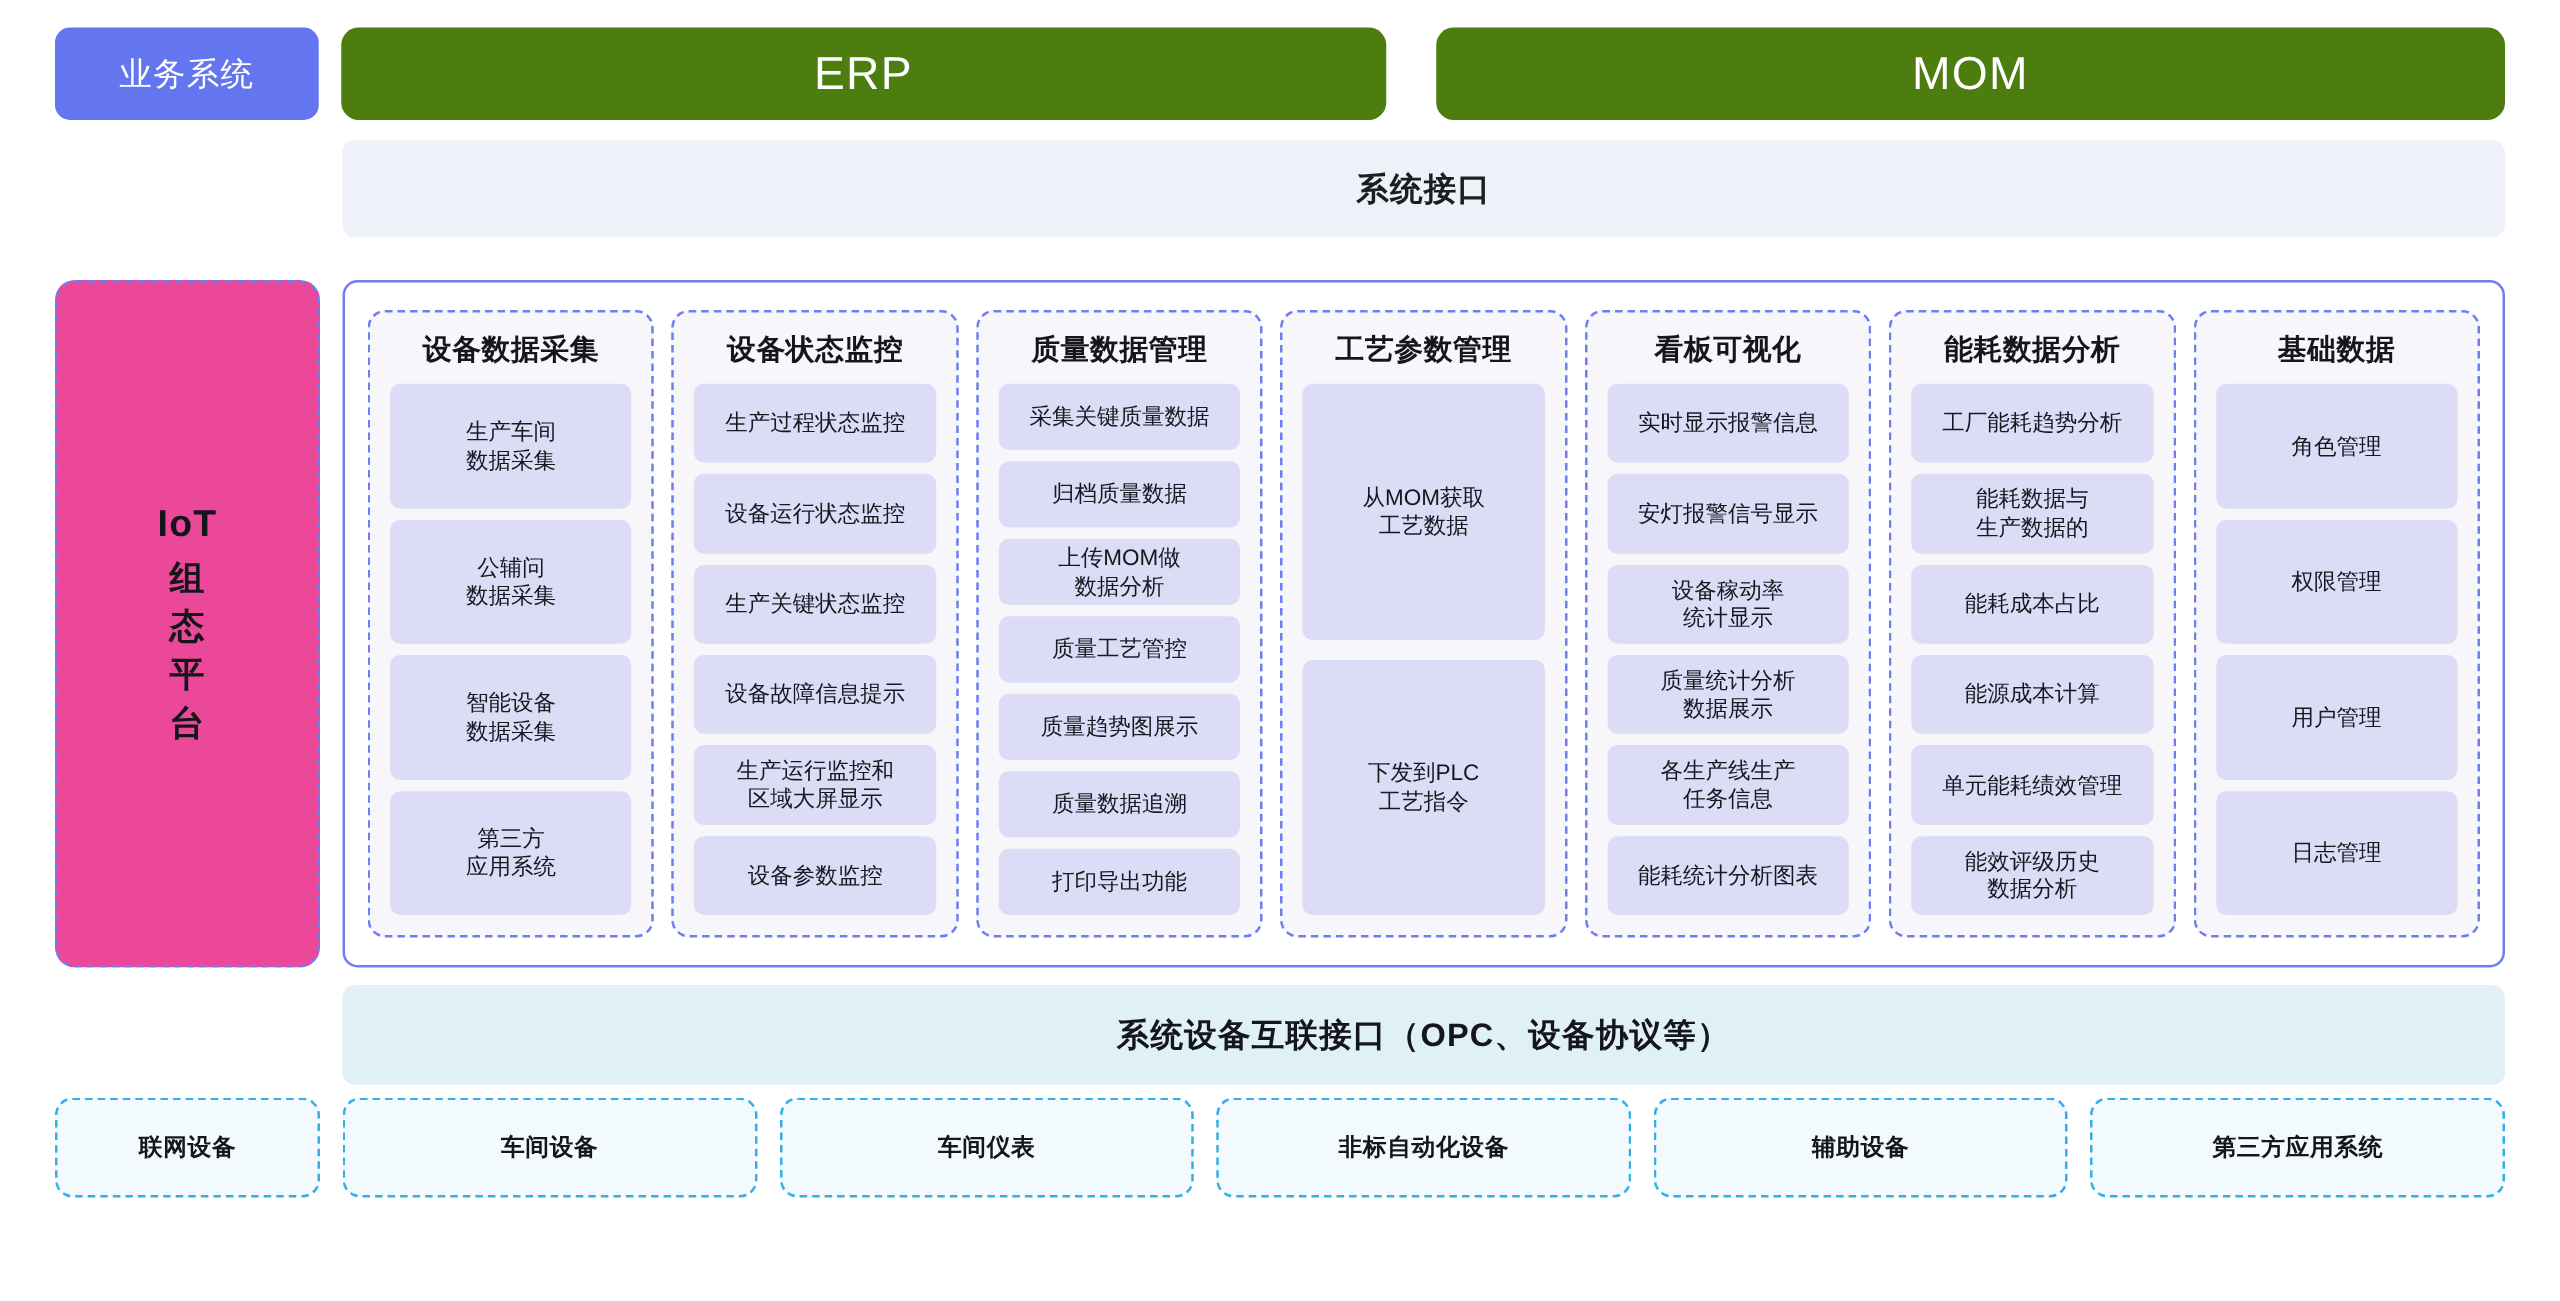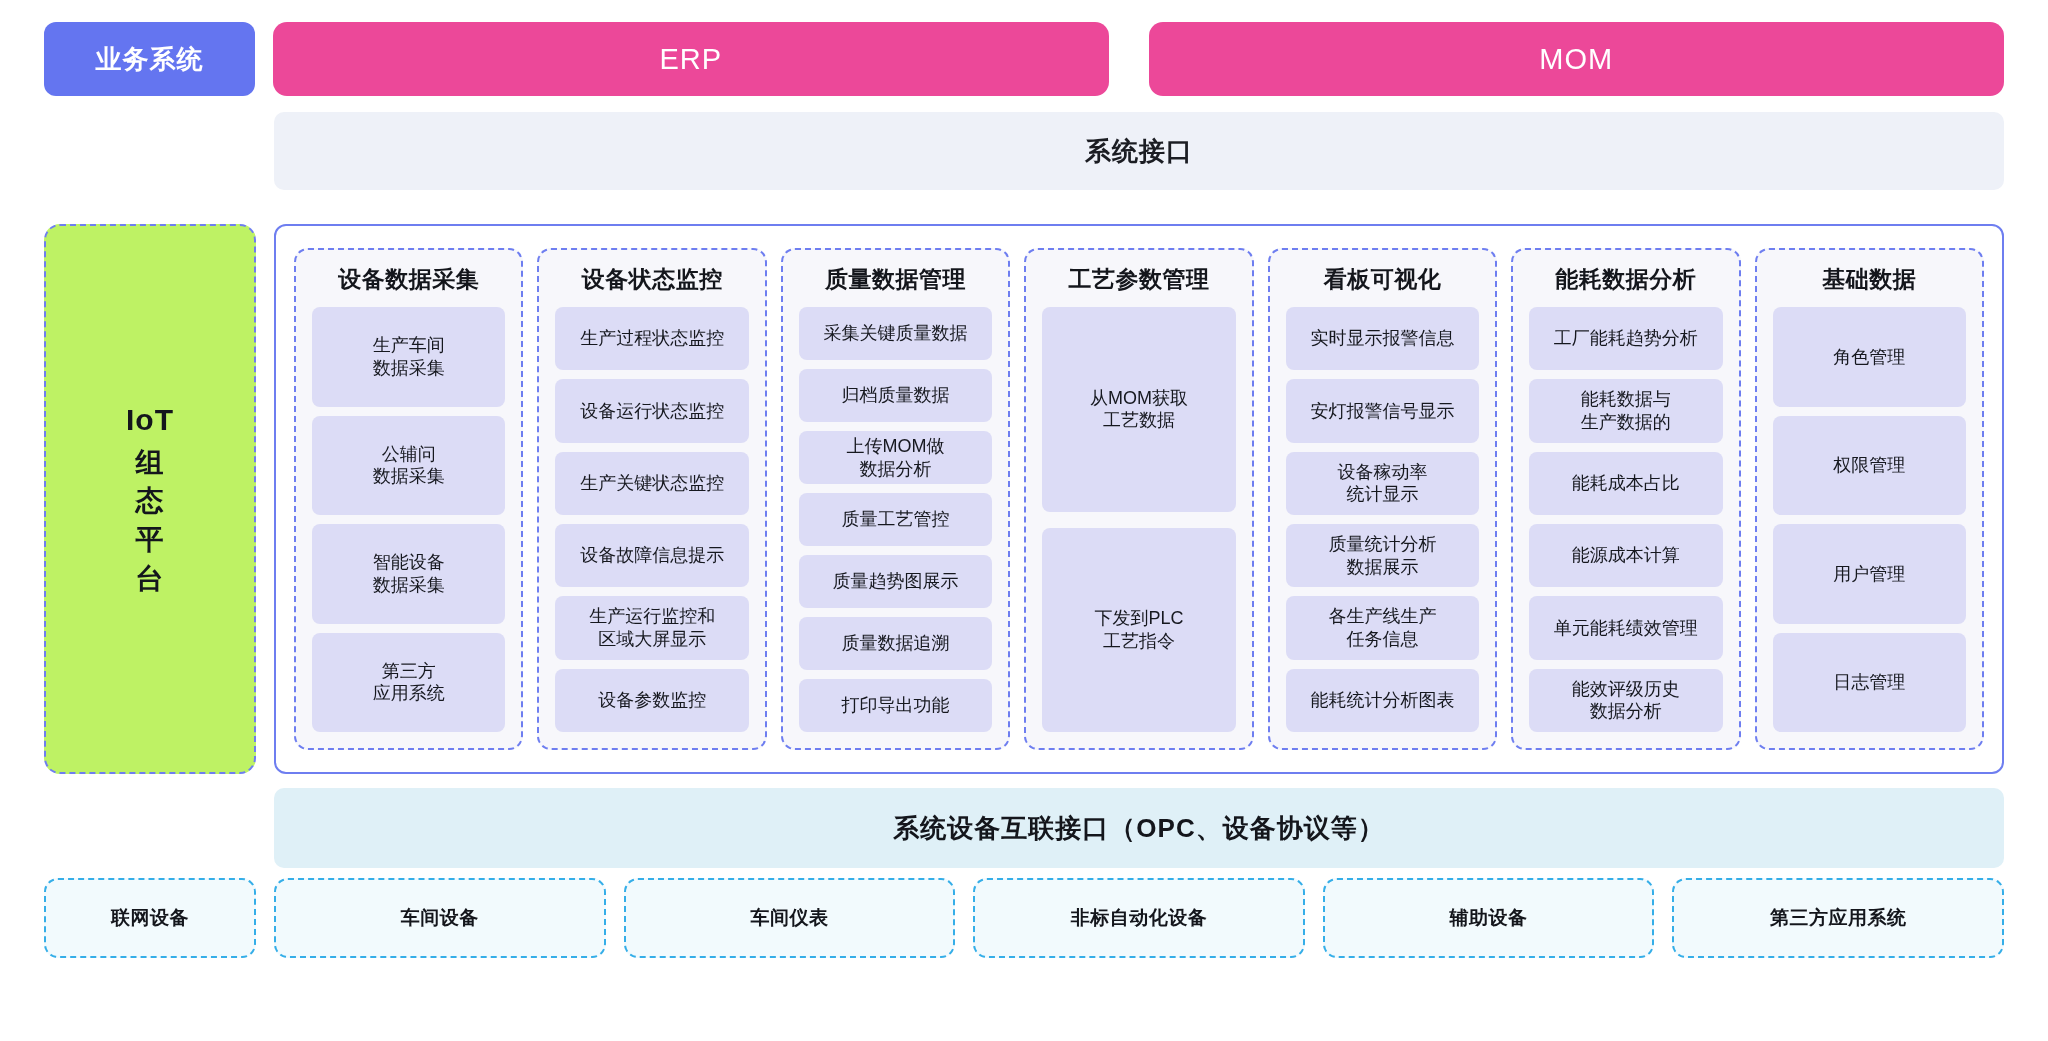--- a/index.html
+++ b/index.html
@@ -14,45 +14,45 @@
     width: 2048px; height: 1041px;
     padding: 22px 44px 0 44px;
   }
 
   
   .top-row { display: flex; align-items: flex-start; gap: 18px; height: 78px; }
   .biz-label {
     width: 212px; height: 74px;
     background: #6475f0; border-radius: 12px;
     display: flex; align-items: center; justify-content: center;
-    color: #ffffff; font-size: 26px; font-weight: 700; letter-spacing: 1px;
+    color: #ffffff; font-size: 26px; font-weight: 400; letter-spacing: 1px;
   }
   .sys-chip {
-    height: 74px; background: #ec4899; border-radius: 14px;
-    display: flex; align-items: center; justify-content: center;
-    color: #ffffff; font-size: 29px; font-weight: 400; letter-spacing: 1px;
+    height: 74px; background: #4d7c0f; border-radius: 14px;
+    display: flex; align-items: center; justify-content: center;
+    color: #ffffff; font-size: 37px; font-weight: 400; letter-spacing: 1px;
   }
   .sys-erp { width: 840px; }
   .sys-mom { width: 860px; margin-left: 22px; }
 
   
   .sysif-row { display: flex; height: 98px; margin-top: 12px; }
   .sysif-spacer { width: 230px; flex: 0 0 230px; }
   .sysif-bar {
     flex: 1; height: 78px;
     background: #eef1f8; border-radius: 10px;
     display: flex; align-items: center; justify-content: center;
     color: #1b1d23; font-size: 26px; font-weight: 700; letter-spacing: 1px;
   }
 
   
   .mid-row { display: flex; margin-top: 14px; height: 550px; }
   .iot-panel {
     width: 212px; flex: 0 0 212px; height: 550px;
-    background: #bef264;
+    background: #ec4899;
     border: 2px dashed #6e7ef0; border-radius: 16px;
     display: flex; align-items: center; justify-content: center;
   }
   .iot-text {
     display: flex; flex-direction: column; align-items: center;
     gap: 3px; color: #14161c; font-size: 28px; font-weight: 700;
     letter-spacing: 1px; line-height: 1.28;
   }
   .iot-text .lat { font-size: 30px; margin-bottom: 2px; }
   .mid-gap { width: 18px; flex: 0 0 18px; }

